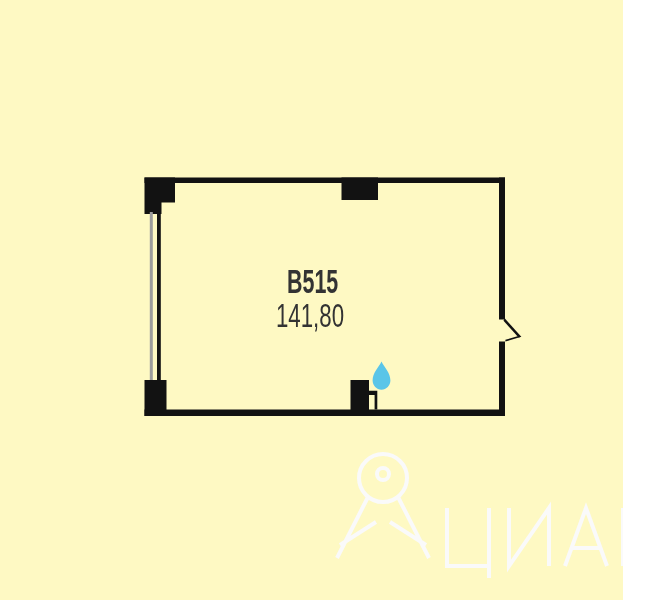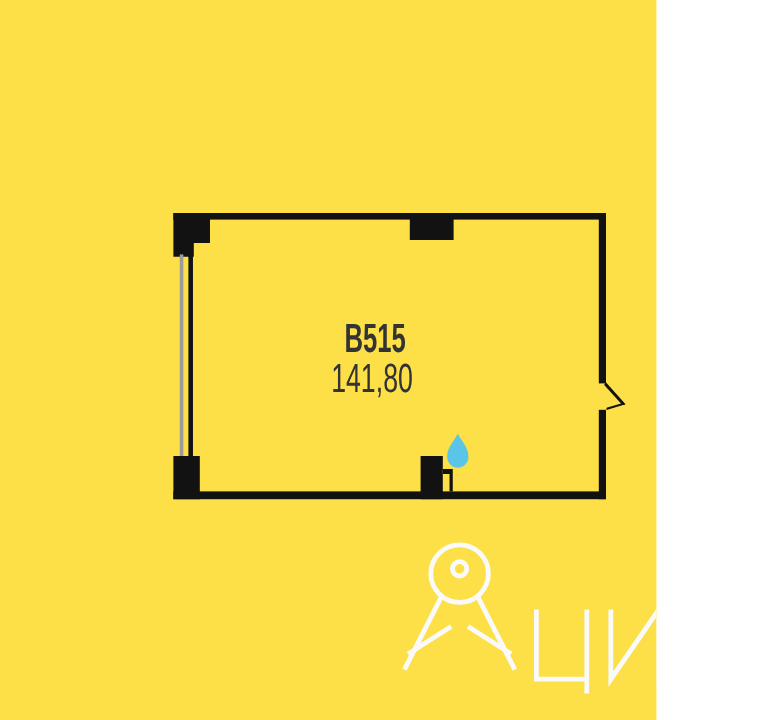--- a/index.html
+++ b/index.html
@@ -1,16 +1,16 @@
 <!DOCTYPE html>
 <html><head>
 <meta charset="utf-8">
 <style>
   html,body{margin:0;padding:0;background:#ffffff;}
-  .page{position:relative;width:547px;height:600px;background:#fde047;overflow:hidden;
+  .page{position:relative;width:623px;height:600px;background:#fef9c3;overflow:hidden;
         font-family:"Liberation Sans", sans-serif;}
 </style>
 </head>
 <body>
 <div class="page">
 <svg width="649" height="600" viewBox="0 0 649 600" xmlns="http://www.w3.org/2000/svg">
 
   <g stroke="#fafafa" stroke-width="4" fill="none">
     <circle cx="383" cy="478" r="24"></circle>
     <circle cx="383" cy="474" r="6"></circle>

